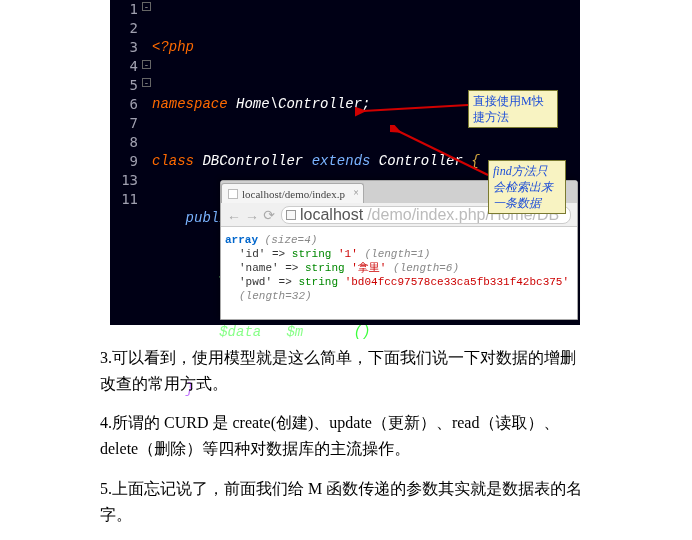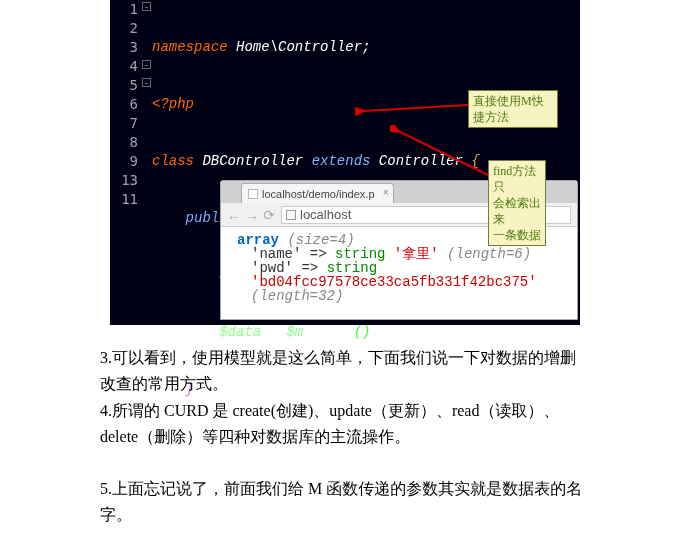--- a/index.html
+++ b/index.html
@@ -72,21 +72,21 @@
   .paren-g { color: #3aff3a; }
   .func { color: #ffffff; }
   .note-box {
     position: absolute;
     background: #f8f3c2;
     border: 1px solid #7a7a30;
     font-size: 12px;
     font-family: "SimSun", "Microsoft YaHei";
     padding: 2px 4px;
     line-height: 16px;
-    color: #4d7c0f;
+    color: #1d4ed8;
     z-index: 5;
   }
   .arrow {
     position: absolute;
     z-index: 4;
   }
   .browser {
     position: absolute;
     left: 220px;
     top: 180px;
@@ -96,22 +96,23 @@
     border: 1px solid #aaa;
     border-radius: 3px 3px 0 0;
     box-shadow: -2px -2px 4px rgba(0,0,0,0.3);
     z-index: 3;
   }
   .tab-bar {
     height: 22px;
     background: #d0d0d0;
     display: flex;
     align-items: flex-end;
-    padding-left: 20px;
-    position: relative;
+    padding-left: 0;
+    position: relative;
+    font-family: Liberation Serif, serif;
   }
   .tab {
     background: #f5f5f5;
     border: 1px solid #aaa;
     border-bottom: none;
     border-radius: 3px 3px 0 0;
     height: 20px;
     padding: 1px 18px 0 6px;
     font-size: 11px;
     color: #444;
@@ -141,41 +142,41 @@
   .nav-btn {
     color: #aaa;
     font-size: 14px;
     width: 12px;
     text-align: center;
   }
   .url-box {
     flex: 1;
     background: #fff;
     border: 1px solid #ccc;
-    border-radius: 0;
+    border-radius: 8px;
     height: 18px;
     padding: 1px 4px;
     display: flex;
     align-items: center;
     gap: 4px;
     color: #555;
-    font-size: 13px;
+    font-size: 16px;
     overflow: hidden;
   }
   .url-box .file-icon {
     width: 10px;
     height: 10px;
     background: #f8f8f8;
     border: 1px solid #999;
   }
   .url-ghost { color: #bbb; }
   .vp {
-    padding: 6px 16px;
+    padding: 6px 4px;
     font-family: "Courier New", monospace;
-    font-size: 14px;
+    font-size: 11px;
     line-height: 14px;
     color: #333;
   }
   .vp .kw { color: #0066cc; font-weight: bold; }
   .vp .small { font-style: italic; color: #888; }
   .vp .sp { color: #008800; }
   .vp .rd { color: #cc0000; }
   .vp .idk { padding-left: 14px; }
   .body-text {
     position: absolute;
@@ -203,37 +204,37 @@
     <div>9</div>
     <div>13</div>
     <div>11</div>
   </div>
   <div class="fold">
     <div class="fold-marker marker-minus" style="top:2px;">-</div>
     <div class="fold-marker marker-minus" style="top:60px;">-</div>
     <div class="fold-marker marker-minus" style="top:78px;">-</div>
   </div>
   <div class="code-lines">
+    <div class="line"><span class="kw-ns">&lt;?php</span></div>
     <div class="line"><span class="kw-ns">namespace</span><span class="ident"> Home\Controller;</span></div>
-    <div class="line"><span class="kw-ns">&lt;?php</span></div>
     <div class="line"><span class="kw-ns">class</span><span class="ident"> DBController </span><span class="kw-blue">extends</span><span class="ident"> Controller </span><span class="paren-y">{</span></div>
     <div class="line">    <span class="kw-blue">public function</span><span class="ident"> index</span><span class="paren-p">()</span><span class="paren-p">{</span></div>
     <div class="line">        <span class="var">$m</span><span class="ident"> = </span><span class="func">M</span><span class="paren-g">(</span><span class="str">"user"</span><span class="paren-g">)</span><span class="punct">;</span></div>
     <div class="line">        <span class="var">$data</span><span class="ident"> = </span><span class="var">$m</span><span class="ident">-&gt;</span><span class="func">find</span><span class="paren-g">(</span><span class="paren-g">)</span><span class="punct">;</span></div>
     <div class="line">    <span class="paren-p">}</span></div>
     
     
   </div>
 </div>
 
 <div class="note-box" style="left:468px; top:90px; width:90px;">
   <span>直接使用M快</span><br>
   <span>捷方法</span>
 </div>
-<div class="note-box" style="left:488px; top:160px; width:58px;">
+<div class="note-box" style="left:488px; top:160px; width:78px;font-style:italic;">
   <span>find方法只</span><br>
   <span>会检索出来</span><br>
   <span>一条数据</span>
 </div>
 
 <svg class="arrow" style="left:355px; top:100px; width:115px; height:20px;">
   <defs>
       <marker id="ah1" markerWidth="10" markerHeight="8" refX="2" refY="4" orient="auto">
         <polygon points="10,0 0,4 10,8" fill="#d00000"></polygon>
       </marker>
@@ -257,24 +258,26 @@
       <span class="tab-close">×</span>
     </div>
   </div>
   <div class="addr-bar">
     <span class="nav-btn">←</span>
     <span class="nav-btn">→</span>
     <span class="nav-btn">⟳</span>
     <div class="url-box">
       <span class="file-icon"></span>
       <span>localhost</span>
+        <span class="url-ghost">/demo/index.php/Home/DB</span>
     </div>
   </div>
   <div class="vp">
     <div><span class="kw">array</span><span class="small"> (size=4)</span></div>
+    <div class="idk"><span>'id'</span><span> =&gt; </span><span class="sp">string</span><span class="rd"> '1'</span><span class="small">   (length=1)</span></div>
     <div class="idk"><span>'name'</span><span> =&gt; </span><span class="sp">string</span><span class="rd"> '拿里'</span><span class="small">   (length=6)</span></div>
     <div class="idk"><span>'pwd'</span><span> =&gt; </span><span class="sp">string</span><span class="rd"> 'bd04fcc97578ce33ca5fb331f42bc375'</span><span class="small">   (length=32)</span></div>
   </div>
 </div>
 
 <div class="body-text" style="top:345px;">3.可以看到，使用模型就是这么简单，下面我们说一下对数据的增删改查的常用方式。</div>
-<div class="body-text" style="top:398px;">4.所谓的 CURD 是 create(创建)、update（更新）、read（读取）、delete（删除）等四种对数据库的主流操作。</div>
+<div class="body-text" style="top:410px;">4.所谓的 CURD 是 create(创建)、update（更新）、read（读取）、delete（删除）等四种对数据库的主流操作。</div>
 <div class="body-text" style="top:476px;">5.上面忘记说了，前面我们给 M 函数传递的参数其实就是数据表的名字。</div>
 
 </body></html>

